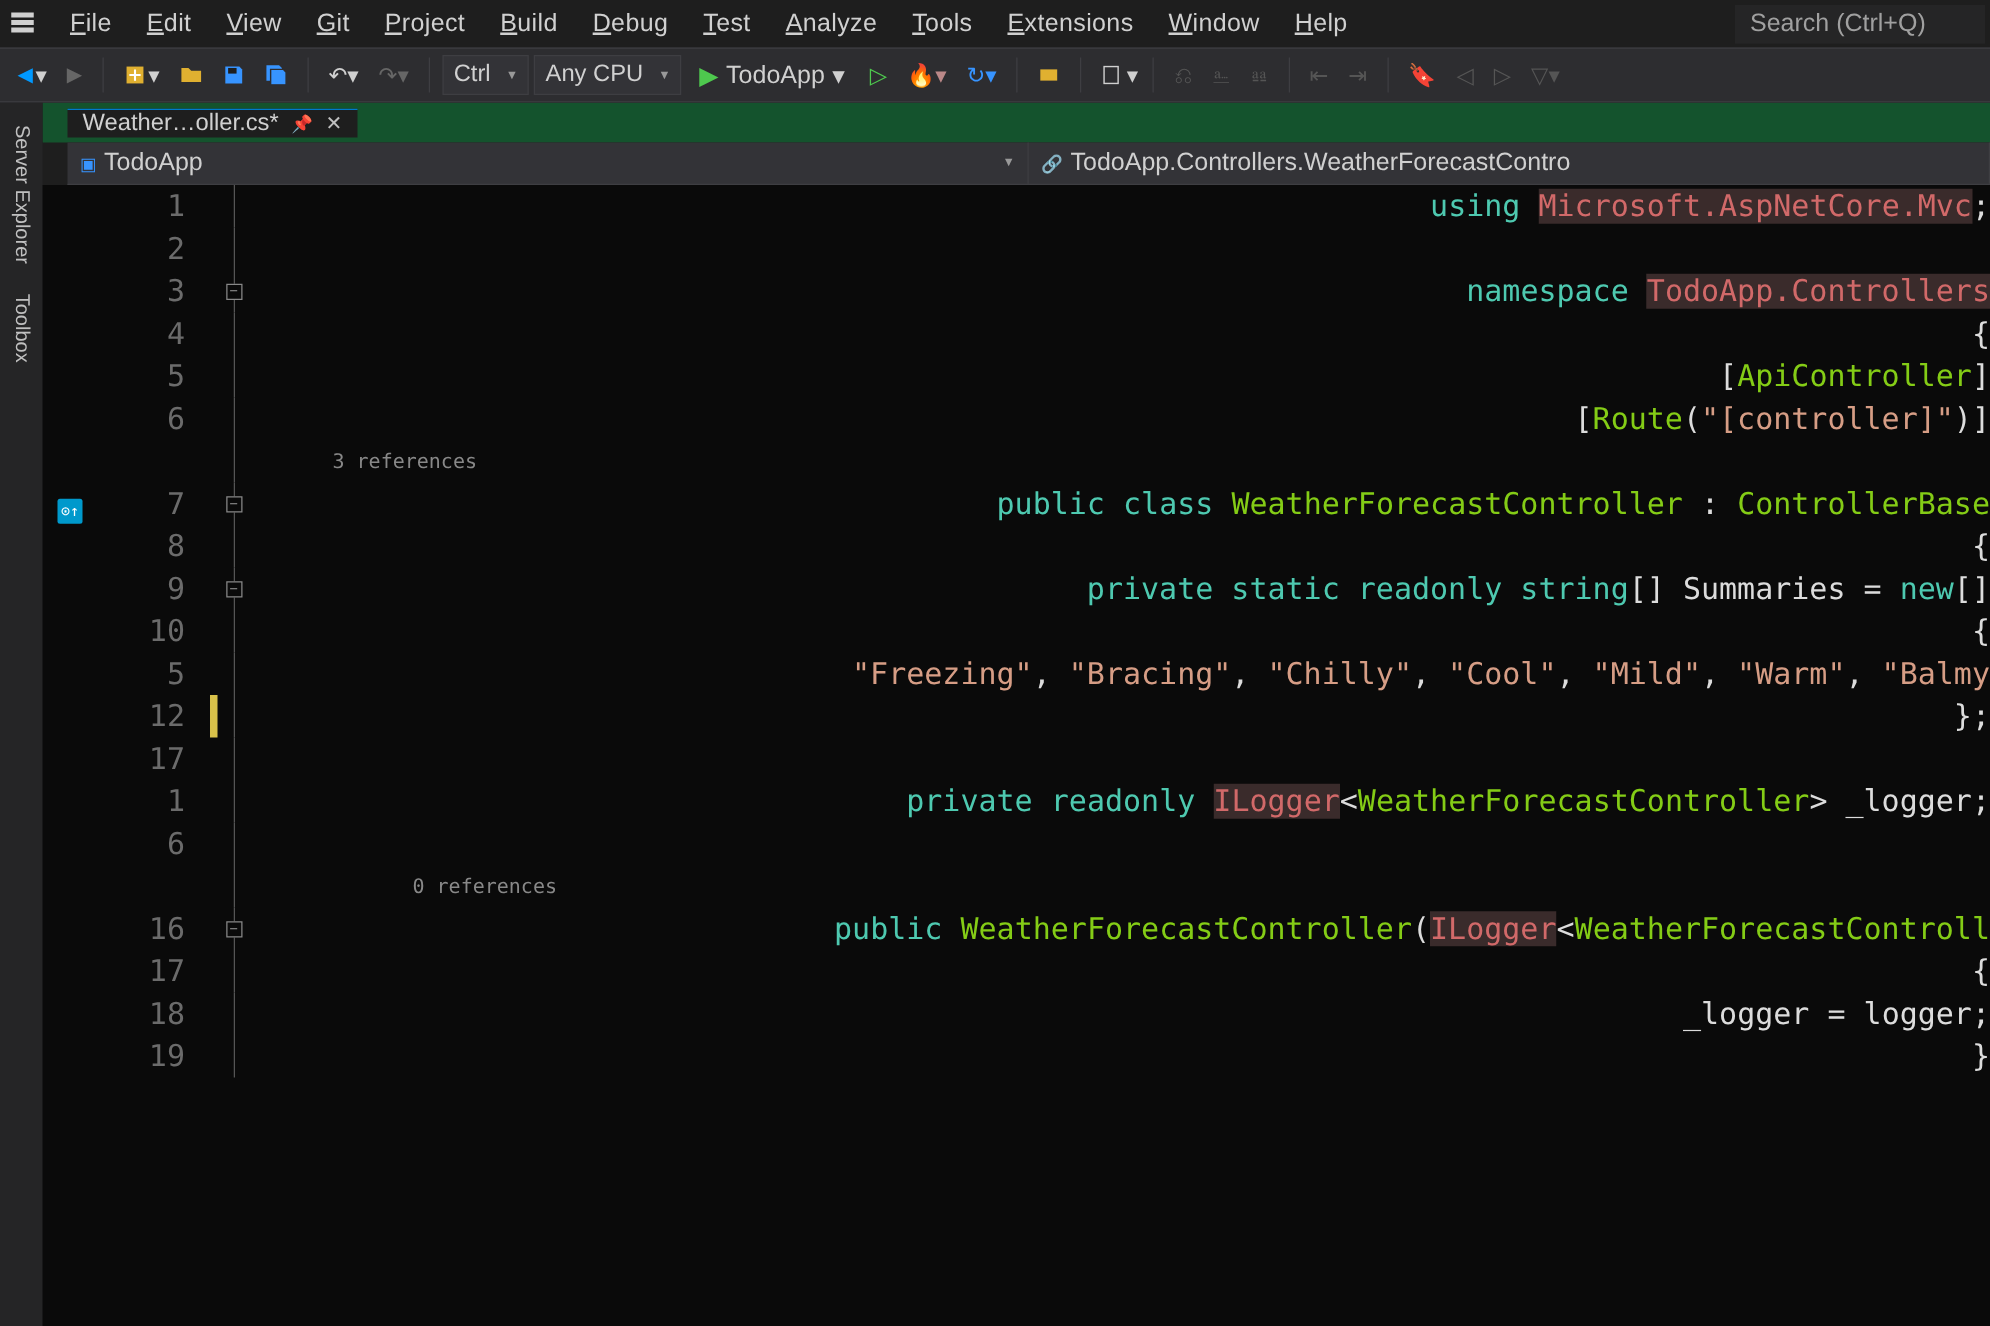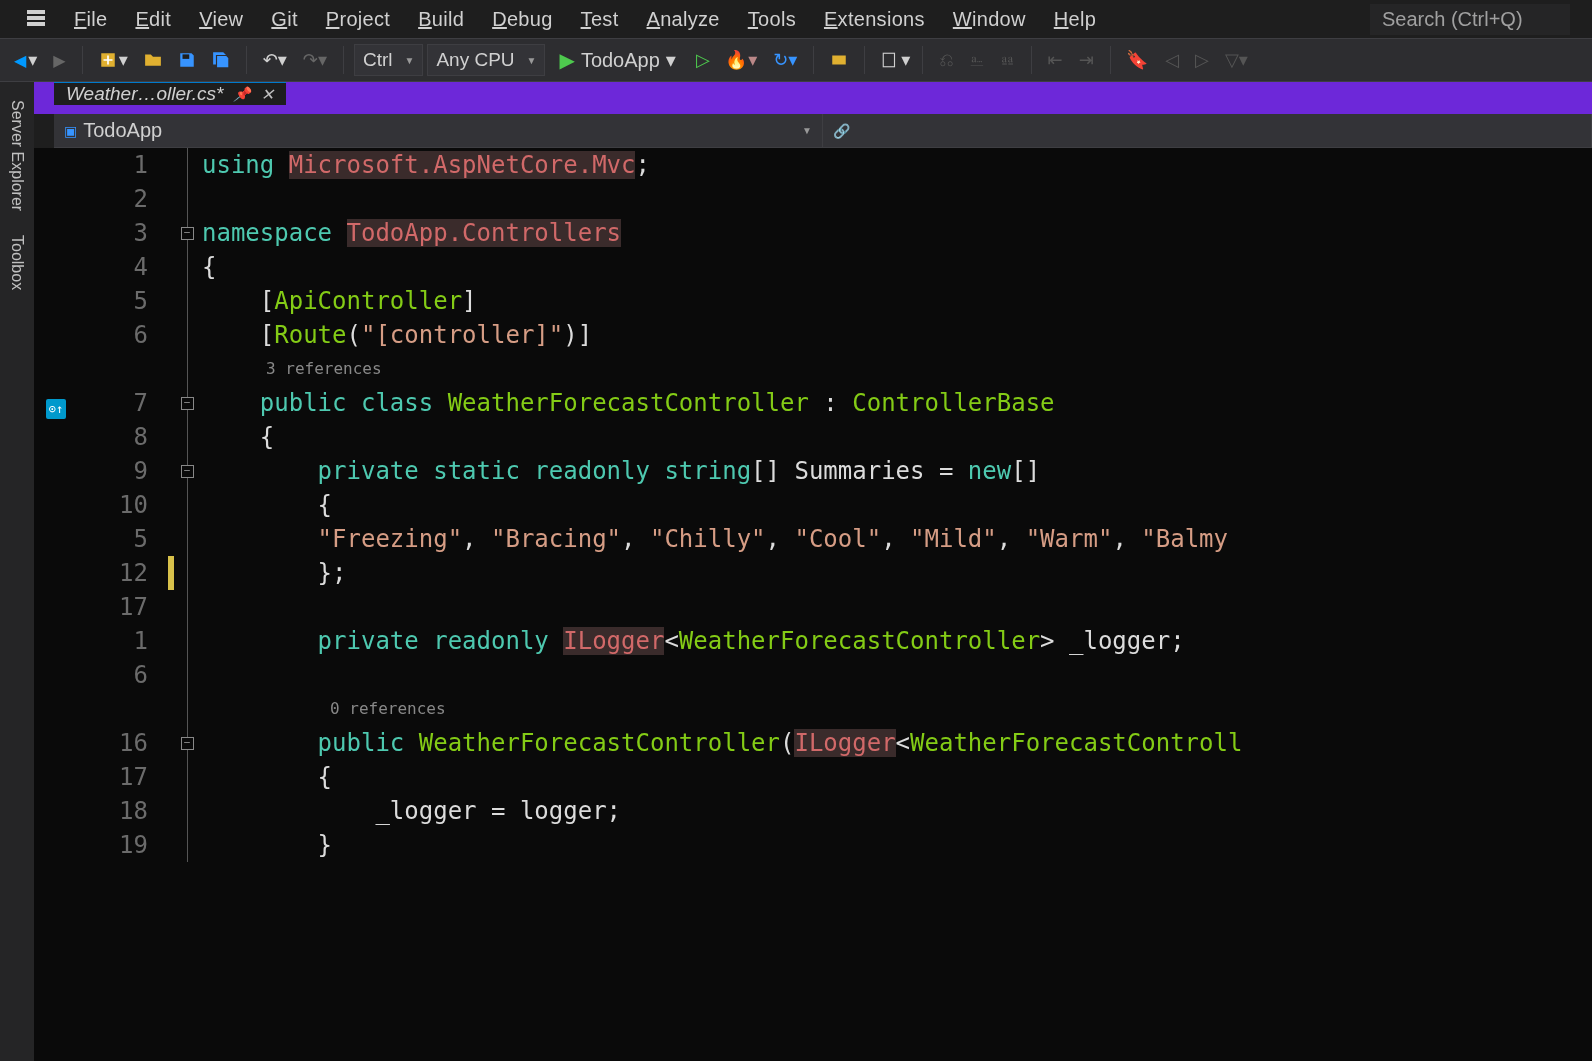--- a/index.html
+++ b/index.html
@@ -11,21 +11,21 @@
   color: #d0d0d0;
   overflow: hidden;
   display: flex;
   flex-direction: column;
 }
 .menubar {
   display: flex;
   align-items: center;
   height: 38px;
   background: #1e1e1e;
-  padding: 0 22px;
+  padding: 0 4px;
   gap: 0;
 }
 .logo-icon {
   width: 28px;
   height: 28px;
   margin-right: 10px;
   display: flex;
   align-items: center;
   justify-content: center;
 }
@@ -111,25 +111,24 @@
 }
 
 .editor-col {
   flex: 1;
   display: flex;
   flex-direction: column;
   overflow: hidden;
 }
 .tab-strip {
   display: flex;
-  align-items: flex-start;
+  align-items: center;
   height: 32px;
-  background: #6d28d9;
+  background: #14532d;
   padding-left: 20px;
-  font-style: italic;
 }
 .file-tab {
   background: #1e1e1e;
   display: flex;
   align-items: center;
   gap: 10px;
   padding: 0 12px;
   font-size: 19px;
   border-top: 1px solid #007acc;
   cursor: pointer;
@@ -195,20 +194,21 @@
 .fold-col .box {
   width: 13px; height: 13px; border: 1px solid #888;
   display: flex; align-items: center; justify-content: center;
   font-size: 11px; background: #0a0a0a; z-index: 1; cursor: pointer;
 }
 .code-lines {
   flex: 1;
   white-space: pre;
   color: #dcdcdc;
   position: relative;
+  text-align: right;
 }
 .code-lines .cl { height: 34px; padding-left: 4px; }
 .kw { color: #4ec9b0; }
 .typ { color: #84cc16; }
 .err { color: #d16969; background: #3a2b2b; }
 .str { color: #d69d85; }
 .codelens { font-size: 16px; color: #888; height: 34px; display: flex; align-items: center; padding-left: 68px; }
 .codelens.cl2 { padding-left: 132px; }
 </style>
 </head>
@@ -309,20 +309,21 @@
     </div>
 
     <div class="nav-bar">
       <div class="nav-combo wide">
         <span class="nav-icon">▣</span>
         <span>TodoApp</span>
         <span class="caret">▼</span>
       </div>
       <div class="nav-combo" style="flex:1">
         <span class="nav-icon" style="color:#e0b030">🔗</span>
+        <span>TodoApp.Controllers.WeatherForecastContro</span>
       </div>
     </div>
 
     <div class="code-area">
       <div class="margin-col">
         <div id="glyphs">
             <div style="height:34px"></div>
             <div style="height:34px"></div>
             <div style="height:34px"></div>
             <div style="height:34px"></div>

